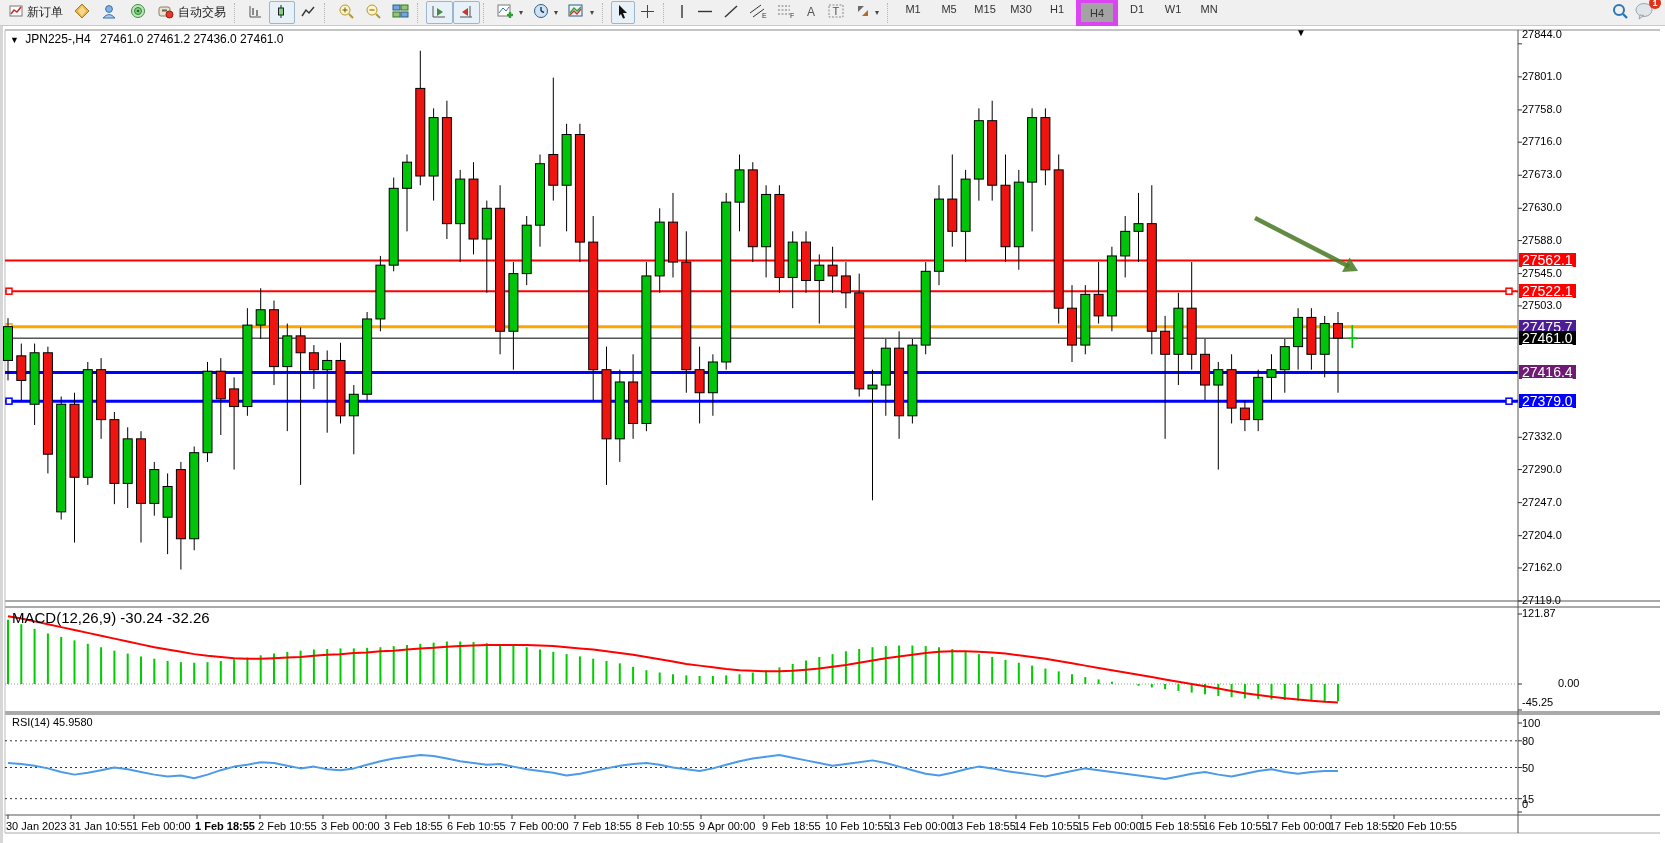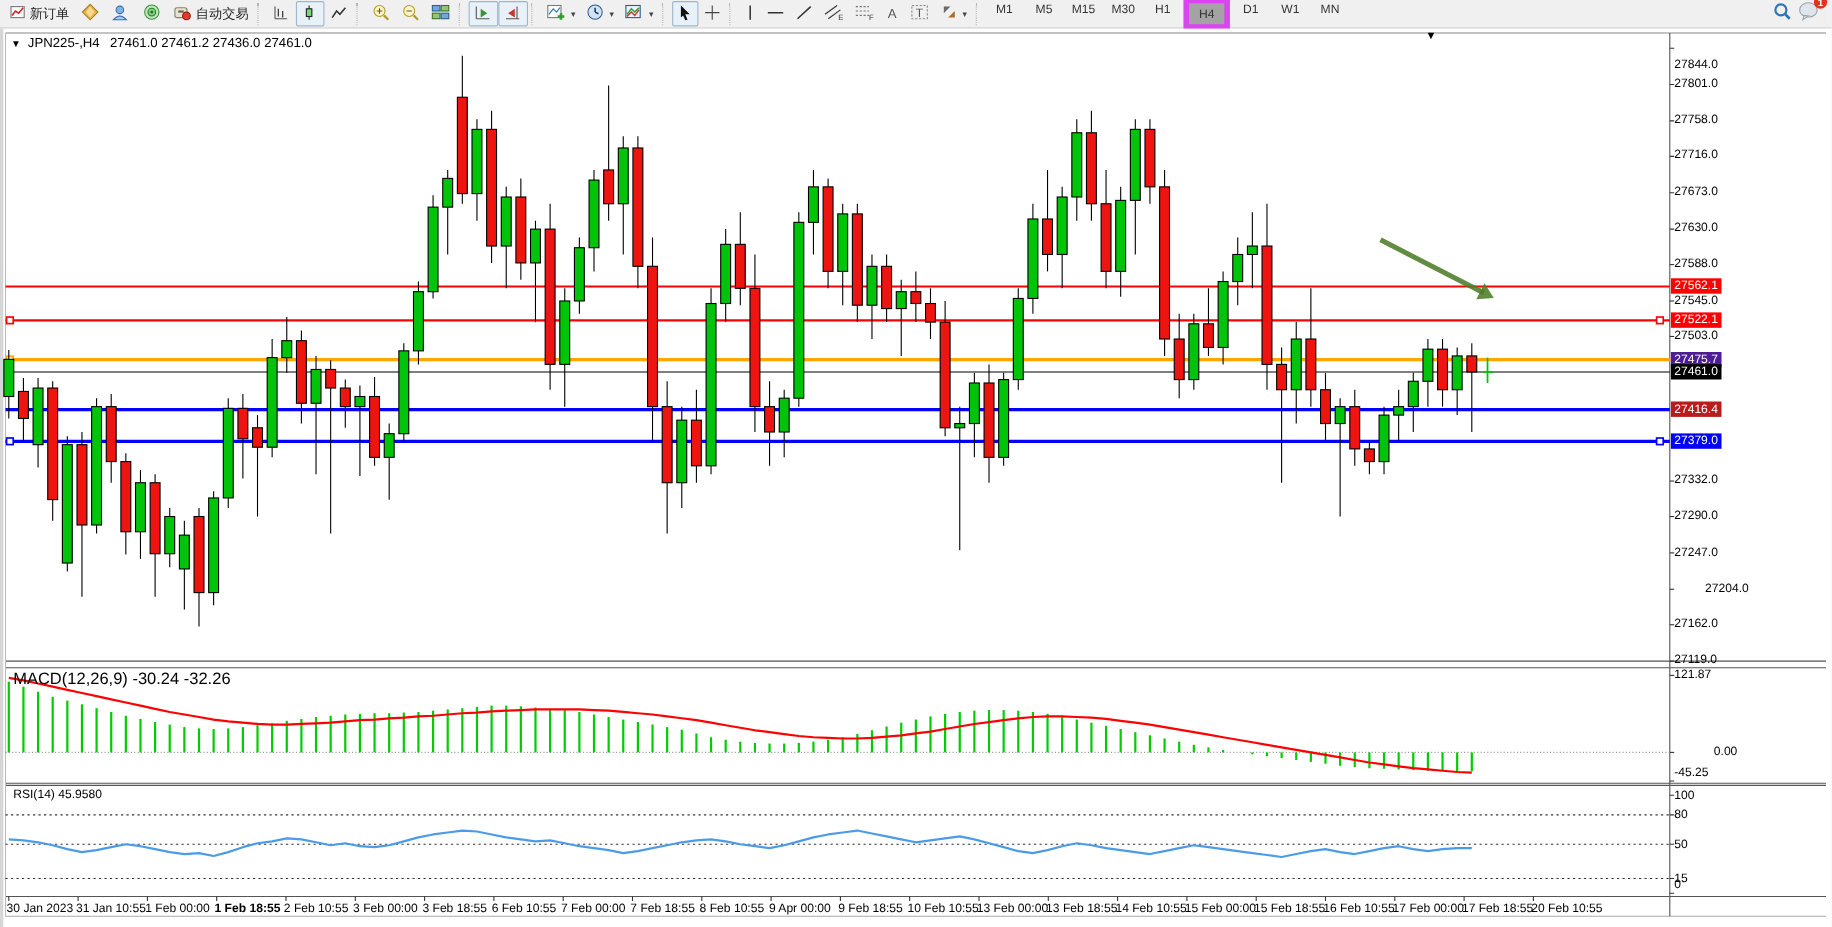--- a/index.html
+++ b/index.html
@@ -18,21 +18,21 @@
   .caret{font-size:8px;color:#444;margin-left:1px;}
   .tb-right{margin-left:auto;display:flex;align-items:center;gap:6px;padding-right:10px;}
   .badge{position:absolute;right:-6px;top:-5px;background:#e03318;color:#fff;border-radius:8px;
     font-size:9px;min-width:12px;height:12px;line-height:12px;text-align:center;font-weight:bold;}
   .ico{display:inline-block;}
   
   #chartwin{position:absolute;left:0;top:26px;width:1665px;height:817px;background:#fff;
     border-left:3px solid #d6d6d6;box-sizing:border-box;}
   #overlay-svg{position:absolute;left:0;top:26px;}
   .pricelbl{position:absolute;left:1521px;font-size:11px;color:#000;white-space:nowrap;}
-  .linetag{position:absolute;left:1519px;font-size:11px;color:#fff;padding:0 3px;line-height:14px;white-space:nowrap;}
+  .linetag{position:absolute;left:1519px;font-size:14px;color:#fff;padding:0 3px;line-height:14px;white-space:nowrap;text-decoration:underline;}
   #chart-title{position:absolute;left:10px;top:32px;font-size:12px;color:#000;}
   #macd-label{position:absolute;left:12px;top:609px;font-size:15px;color:#000;}
   #rsi-label{position:absolute;left:12px;top:716px;font-size:11px;color:#000;}
   .timelbl{position:absolute;top:820px;font-size:11px;color:#000;white-space:nowrap;}
   #corner-mark{position:absolute;left:1296px;top:27px;font-size:10px;color:#000;}
 </style>
 </head>
 <body>
 
 <div id="app">
@@ -658,40 +658,40 @@
 
   <div id="chart-title">
     <span style="font-size:9px;">▼</span>
     <span style="margin-left:3px;">JPN225-,H4</span>
     <span style="margin-left:6px;">27461.0 27461.2 27436.0 27461.0</span>
   </div>
   <div id="corner-mark">▼</div>
   <div id="macd-label">MACD(12,26,9) -30.24 -32.26</div>
   <div id="rsi-label">RSI(14) 45.9580</div>
   <div id="labels-layer">
-      <div class="pricelbl" style="left: 1522px; top: 53px;">27844.0</div>
+      <div class="pricelbl" style="left: 1522px; top: 28px;">27844.0</div>
       <div class="pricelbl" style="left: 1522px; top: 69.8785px;">27801.0</div>
       <div class="pricelbl" style="left: 1522px; top: 102.924px;">27758.0</div>
       <div class="pricelbl" style="left: 1522px; top: 135.201px;">27716.0</div>
       <div class="pricelbl" style="left: 1522px; top: 168.246px;">27673.0</div>
       <div class="pricelbl" style="left: 1522px; top: 201.292px;">27630.0</div>
       <div class="pricelbl" style="left: 1522px; top: 233.569px;">27588.0</div>
       <div class="pricelbl" style="left: 1522px; top: 266.615px;">27545.0</div>
       <div class="pricelbl" style="left: 1522px; top: 298.892px;">27503.0</div>
       <div class="pricelbl" style="left: 1522px; top: 430.305px;">27332.0</div>
       <div class="pricelbl" style="left: 1522px; top: 462.582px;">27290.0</div>
       <div class="pricelbl" style="left: 1522px; top: 495.627px;">27247.0</div>
-      <div class="pricelbl" style="left: 1522px; top: 528.673px; margin-left: 28px;">27204.0</div>
+      <div class="pricelbl" style="left: 1522px; top: 528.673px;">27204.0</div>
       <div class="pricelbl" style="left: 1522px; top: 560.95px;">27162.0</div>
       <div class="pricelbl" style="left: 1522px; top: 593.995px;">27119.0</div>
       <div class="linetag" style="left: 1519px; top: 253.473px; background: rgb(255, 0, 0); color: rgb(255, 255, 255);">27562.1</div>
       <div class="linetag" style="left: 1519px; top: 284.213px; background: rgb(255, 0, 0); color: rgb(255, 255, 255);">27522.1</div>
       <div class="linetag" style="left: 1519px; top: 319.872px; background: #4c1d95; color: rgb(255, 255, 255);">27475.7</div>
       <div class="linetag" style="left: 1519px; top: 331.168px; background: rgb(0, 0, 0); color: rgb(255, 255, 255);">27461.0</div>
-      <div class="linetag" style="left: 1519px; top: 365.444px; background: #b91c1c; color: rgb(255, 255, 255);">27416.4</div>
+      <div class="linetag" style="left: 1519px; top: 365.444px; background: #701a75; color: rgb(255, 255, 255);">27416.4</div>
       <div class="linetag" style="left: 1519px; top: 394.185px; background: rgb(0, 0, 255); color: rgb(255, 255, 255);">27379.0</div>
       <div class="pricelbl" style="left: 1522px; top: 606.998px;">121.87</div>
       <div class="pricelbl" style="left: 1522px; top: 677px; padding-left: 36px;">0.00</div>
       <div class="pricelbl" style="left: 1522px; top: 696px;">-45.25</div>
       <div class="pricelbl" style="left: 1522px; top: 717px;">100</div>
       <div class="pricelbl" style="left: 1522px; top: 734.8px;">80</div>
       <div class="pricelbl" style="left: 1522px; top: 761.5px;">50</div>
       <div class="pricelbl" style="left: 1522px; top: 792.65px;">15</div>
       <div class="pricelbl" style="left: 1522px; top: 798px;">0</div>
       <div class="timelbl" style="left: 6px; top: 820px;">30 Jan 2023</div>

